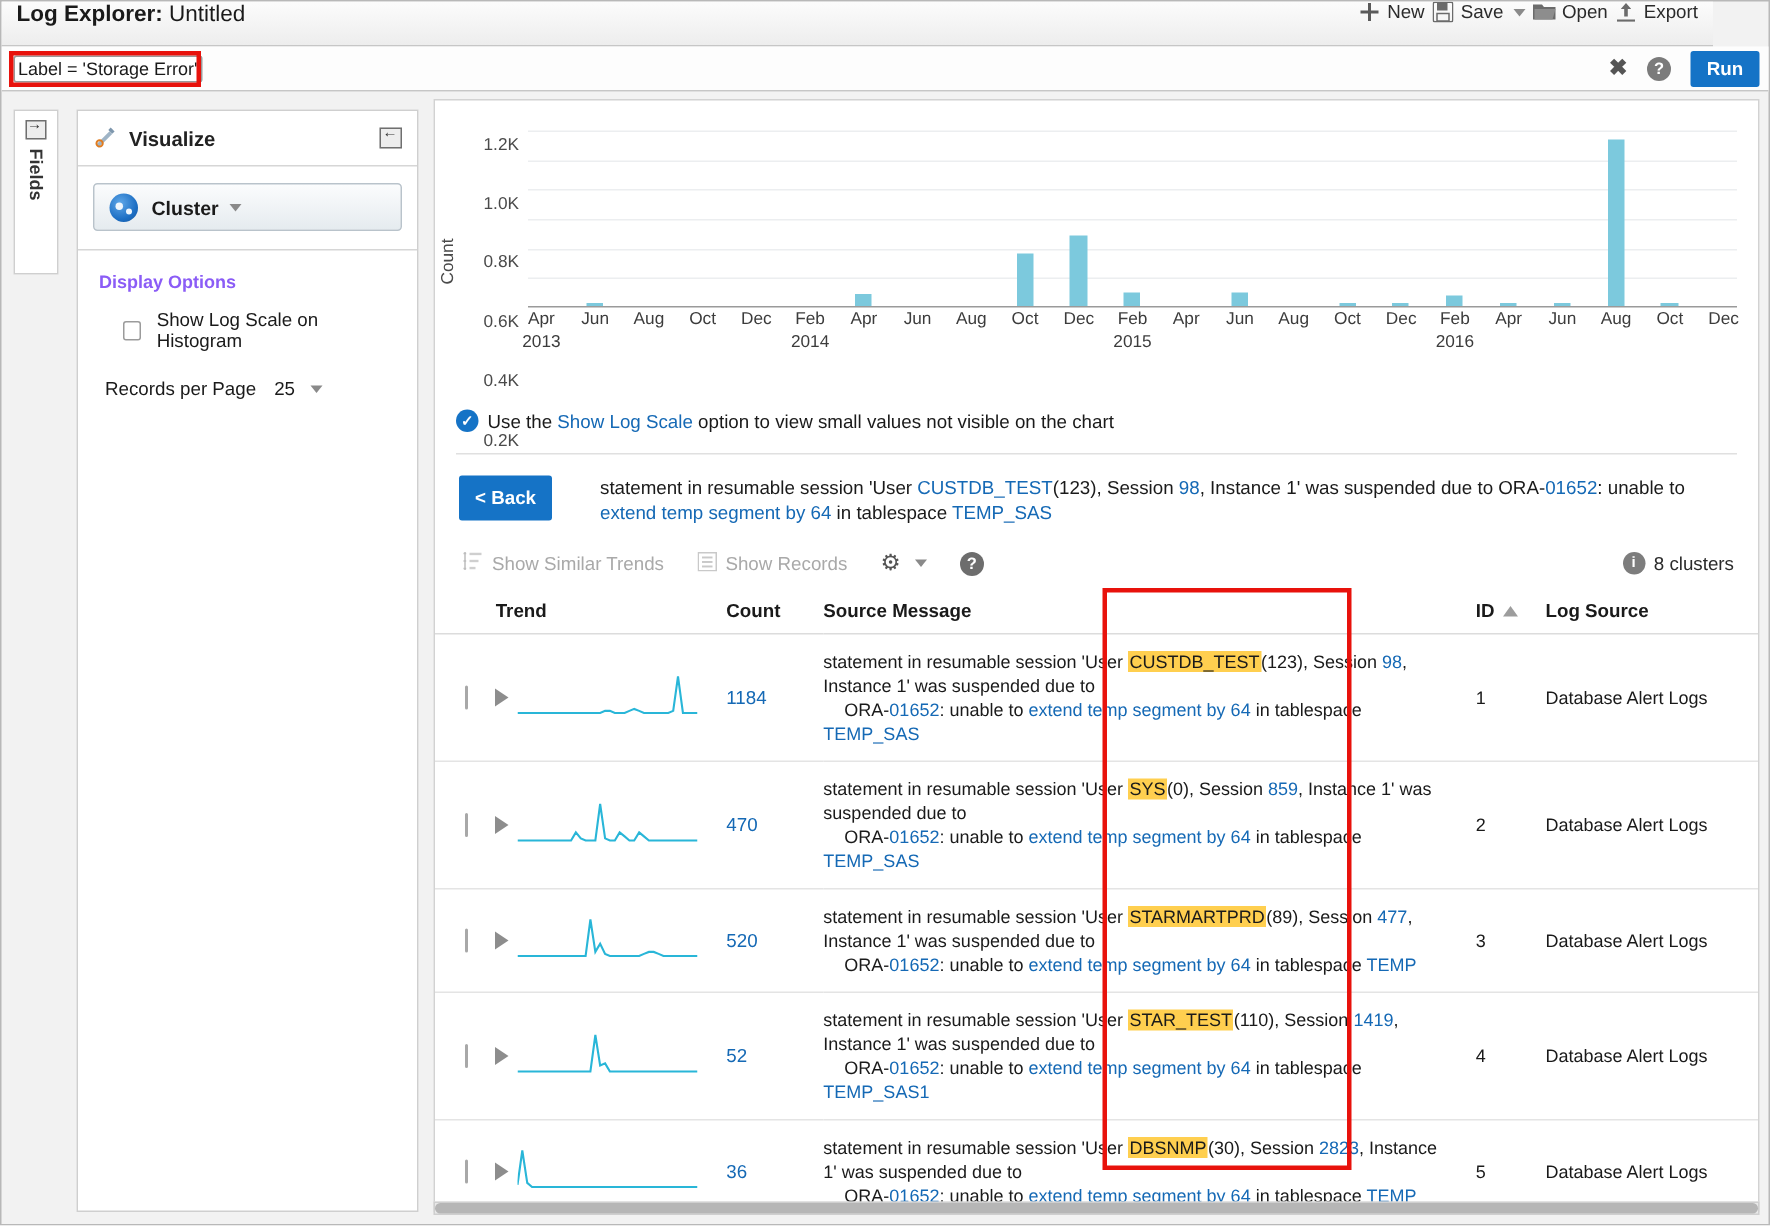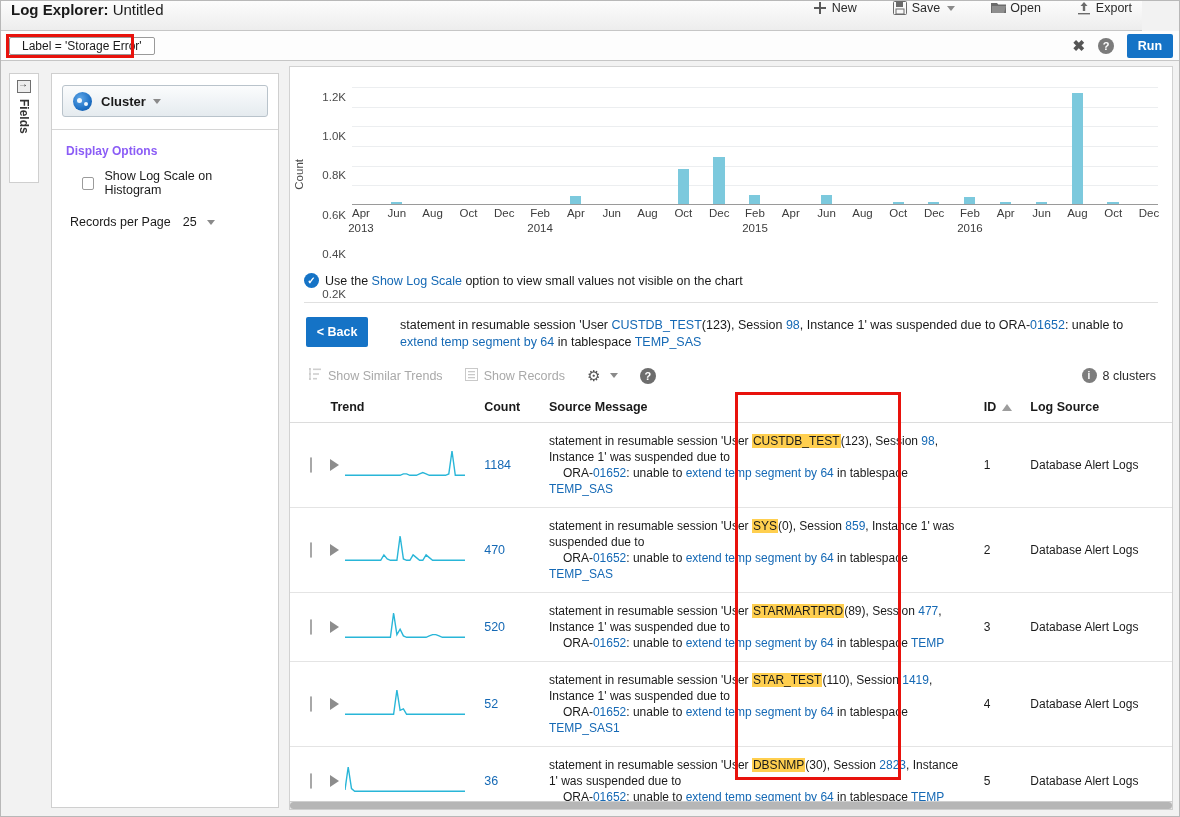--- a/index.html
+++ b/index.html
@@ -22,40 +22,40 @@
     background: linear-gradient(to bottom, #fcfcfc 0%, #ededed 100%);
     border-bottom: 1px solid #c6c6c6;
     display: flex; align-items: flex-start;
   }
   .app-title { margin-left: 10px; font-size: 15px; color: #1a1a1a; }
   .app-title b { font-weight: bold; }
   .app-title span.untitled { font-weight: normal; }
 
   .topbar-actions {
     margin-left: auto; margin-right: 10px;
-    display: flex; align-items: center; gap: 36px;
+    display: flex; align-items: center; gap: 5px;
     font-size: 12.5px; color: #2b2b2b;
   }
   .tb-btn { display: flex; align-items: center; gap: 5px; cursor: pointer; white-space: nowrap; }
   .tb-ico { width: 14px; height: 14px; display:inline-block; position: relative; color:#6b6b6b; }
   .caret-dn {
     width: 0; height: 0; border-left: 4px solid transparent; border-right: 4px solid transparent;
     border-top: 5px solid #8a8a8a; display:inline-block; margin-left: 2px;
   }
 
   
   .querybar {
     position: absolute; left: 0; top: 30px; width: 1180px; height: 30px;
     background: #fdfdfd; border-bottom: 1px solid #c6c6c6;
     display: flex; align-items: center;
   }
   .qchip {
     margin-left: 8px; font-size: 12px; color: #1a1a1a;
     border: 1px solid #9a9a9a; background: #fff;
-    padding: 1px 12px; border-radius: 2px; white-space: nowrap;
+    padding: 1px 2px; border-radius: 2px; white-space: nowrap;
   }
   .qtext { margin-left: 8px; font-size: 12px; color: #1a1a1a; white-space: nowrap; }
   .qb-right { margin-left: auto; display: flex; align-items: center; gap: 13px; padding-right: 4px; }
   .x-close { font-size: 15px; color: #555; font-weight: bold; cursor: pointer; line-height: 1; }
   .help-circ {
     width: 16px; height: 16px; border-radius: 50%; background: #7b7b7b; color: #fff;
     font-size: 11px; font-weight: bold; display: flex; align-items: center; justify-content: center;
     cursor: pointer;
   }
   .run-btn {
@@ -326,20 +326,31 @@
     </div>
   </div>
   <div class="redbox-label"></div>
 
   <div class="fields-rail">
     <div class="rail-expand"></div>
     <div class="fields-label">Fields</div>
   </div>
 
   <div class="left-panel">
+    <div class="lp-header">
+      <span class="viz-ico">
+        <svg width="18" height="16" viewBox="0 0 18 16">
+          <path d="M2 12.5L11 3.5l1.8 1.8L3.8 14.3z" fill="#9fb4c6"></path>
+          <path d="M10.2 2.6l2.6 2.6 1.6-1.6-2.6-2.6z" fill="#7e97ad"></path>
+          <circle cx="4.4" cy="11.6" r="2.1" fill="none" stroke="#e07b1e" stroke-width="1.3"></circle>
+        </svg>
+      </span>
+      <span class="lp-title">Visualize</span>
+      <span class="collapse-ico"></span>
+    </div>
 
     <div class="cluster-sec">
       <div class="cluster-btn">
         <span class="cluster-dot"></span>
         <span class="cluster-label">Cluster</span>
         <span class="caret-dn cluster-caret"></span>
       </div>
     </div>
 
     <div class="disp-opts">

